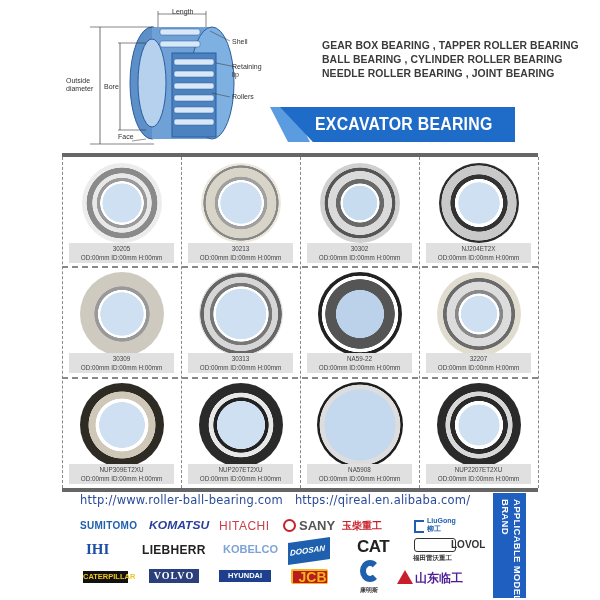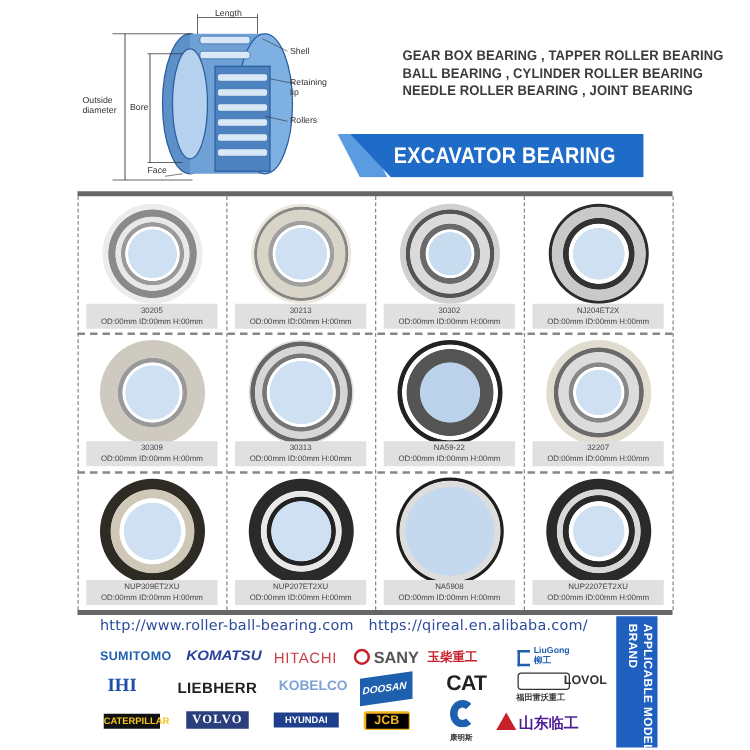--- a/index.html
+++ b/index.html
@@ -222,18 +222,18 @@
 <div class="logo" style="left:223px;top:543px;font-size:11px;color:#7da2d8;">KOBELCO</div>
 <div class="logo" style="left:288px;top:540px;width:42px;height:22px;background:#1e5fae;color:#fff;font-size:8px;font-style:italic;padding:6px 2px;transform:skewY(-8deg);">DOOSAN</div>
 <div class="logo" style="left:357px;top:537px;font-size:17px;color:#222;letter-spacing:-0.5px;">CAT</div>
 <div class="logo" style="left:414px;top:538px;width:42px;height:14px;border:1.5px solid #333;border-radius:3px;font-size:10px;color:#333;text-align:center;line-height:11px;padding-left:36px;">LOVOL</div>
 <div class="logo" style="left:413px;top:554px;font-size:6.5px;color:#333;">福田雷沃重工</div>
 
 <div class="logo" style="left:83px;top:571px;width:45px;height:12px;background:#111;color:#f4c41e;font-size:7.5px;text-align:center;line-height:12px;">CATERPILLAR</div>
 <div class="logo" style="left:149px;top:569px;width:50px;height:14px;background:#2a3f7c;color:#fff;font-size:10px;text-align:center;line-height:14px;font-family:'Liberation Serif',serif;letter-spacing:1px;">VOLVO</div>
 <div class="logo" style="left:219px;top:570px;width:52px;height:12px;background:#1e3f8c;color:#fff;font-size:7.5px;text-align:center;line-height:12px;">HYUNDAI</div>
 <div class="logo" style="left:291px;top:569px;width:37px;height:15px;background:#f4b41e;border-radius:2px;padding:1.5px;">
-  <div style="background:#000000;color:#f4b41e;font-size:10px;text-align:center;line-height:12px;height:12px;">JCB</div>
+  <div style="background:#b91c1c;color:#f4b41e;font-size:14px;text-align:right;line-height:12px;height:12px;">JCB</div>
 </div>
 <div style="position:absolute;left:360px;top:560px;width:20px;height:22px;border:6px solid #1e5fae;border-right-color:transparent;border-radius:50%;"></div>
 <div class="logo" style="left:360px;top:586px;font-size:6px;color:#333;">康明斯</div>
 <div style="position:absolute;left:397px;top:570px;width:0;height:0;border-left:8px solid transparent;border-right:8px solid transparent;border-bottom:14px solid #c8202a;"></div>
 <div class="logo" style="left:415px;top:570px;font-size:12px;color:#4c1d95;">山东临工</div>
 
 </body></html>

